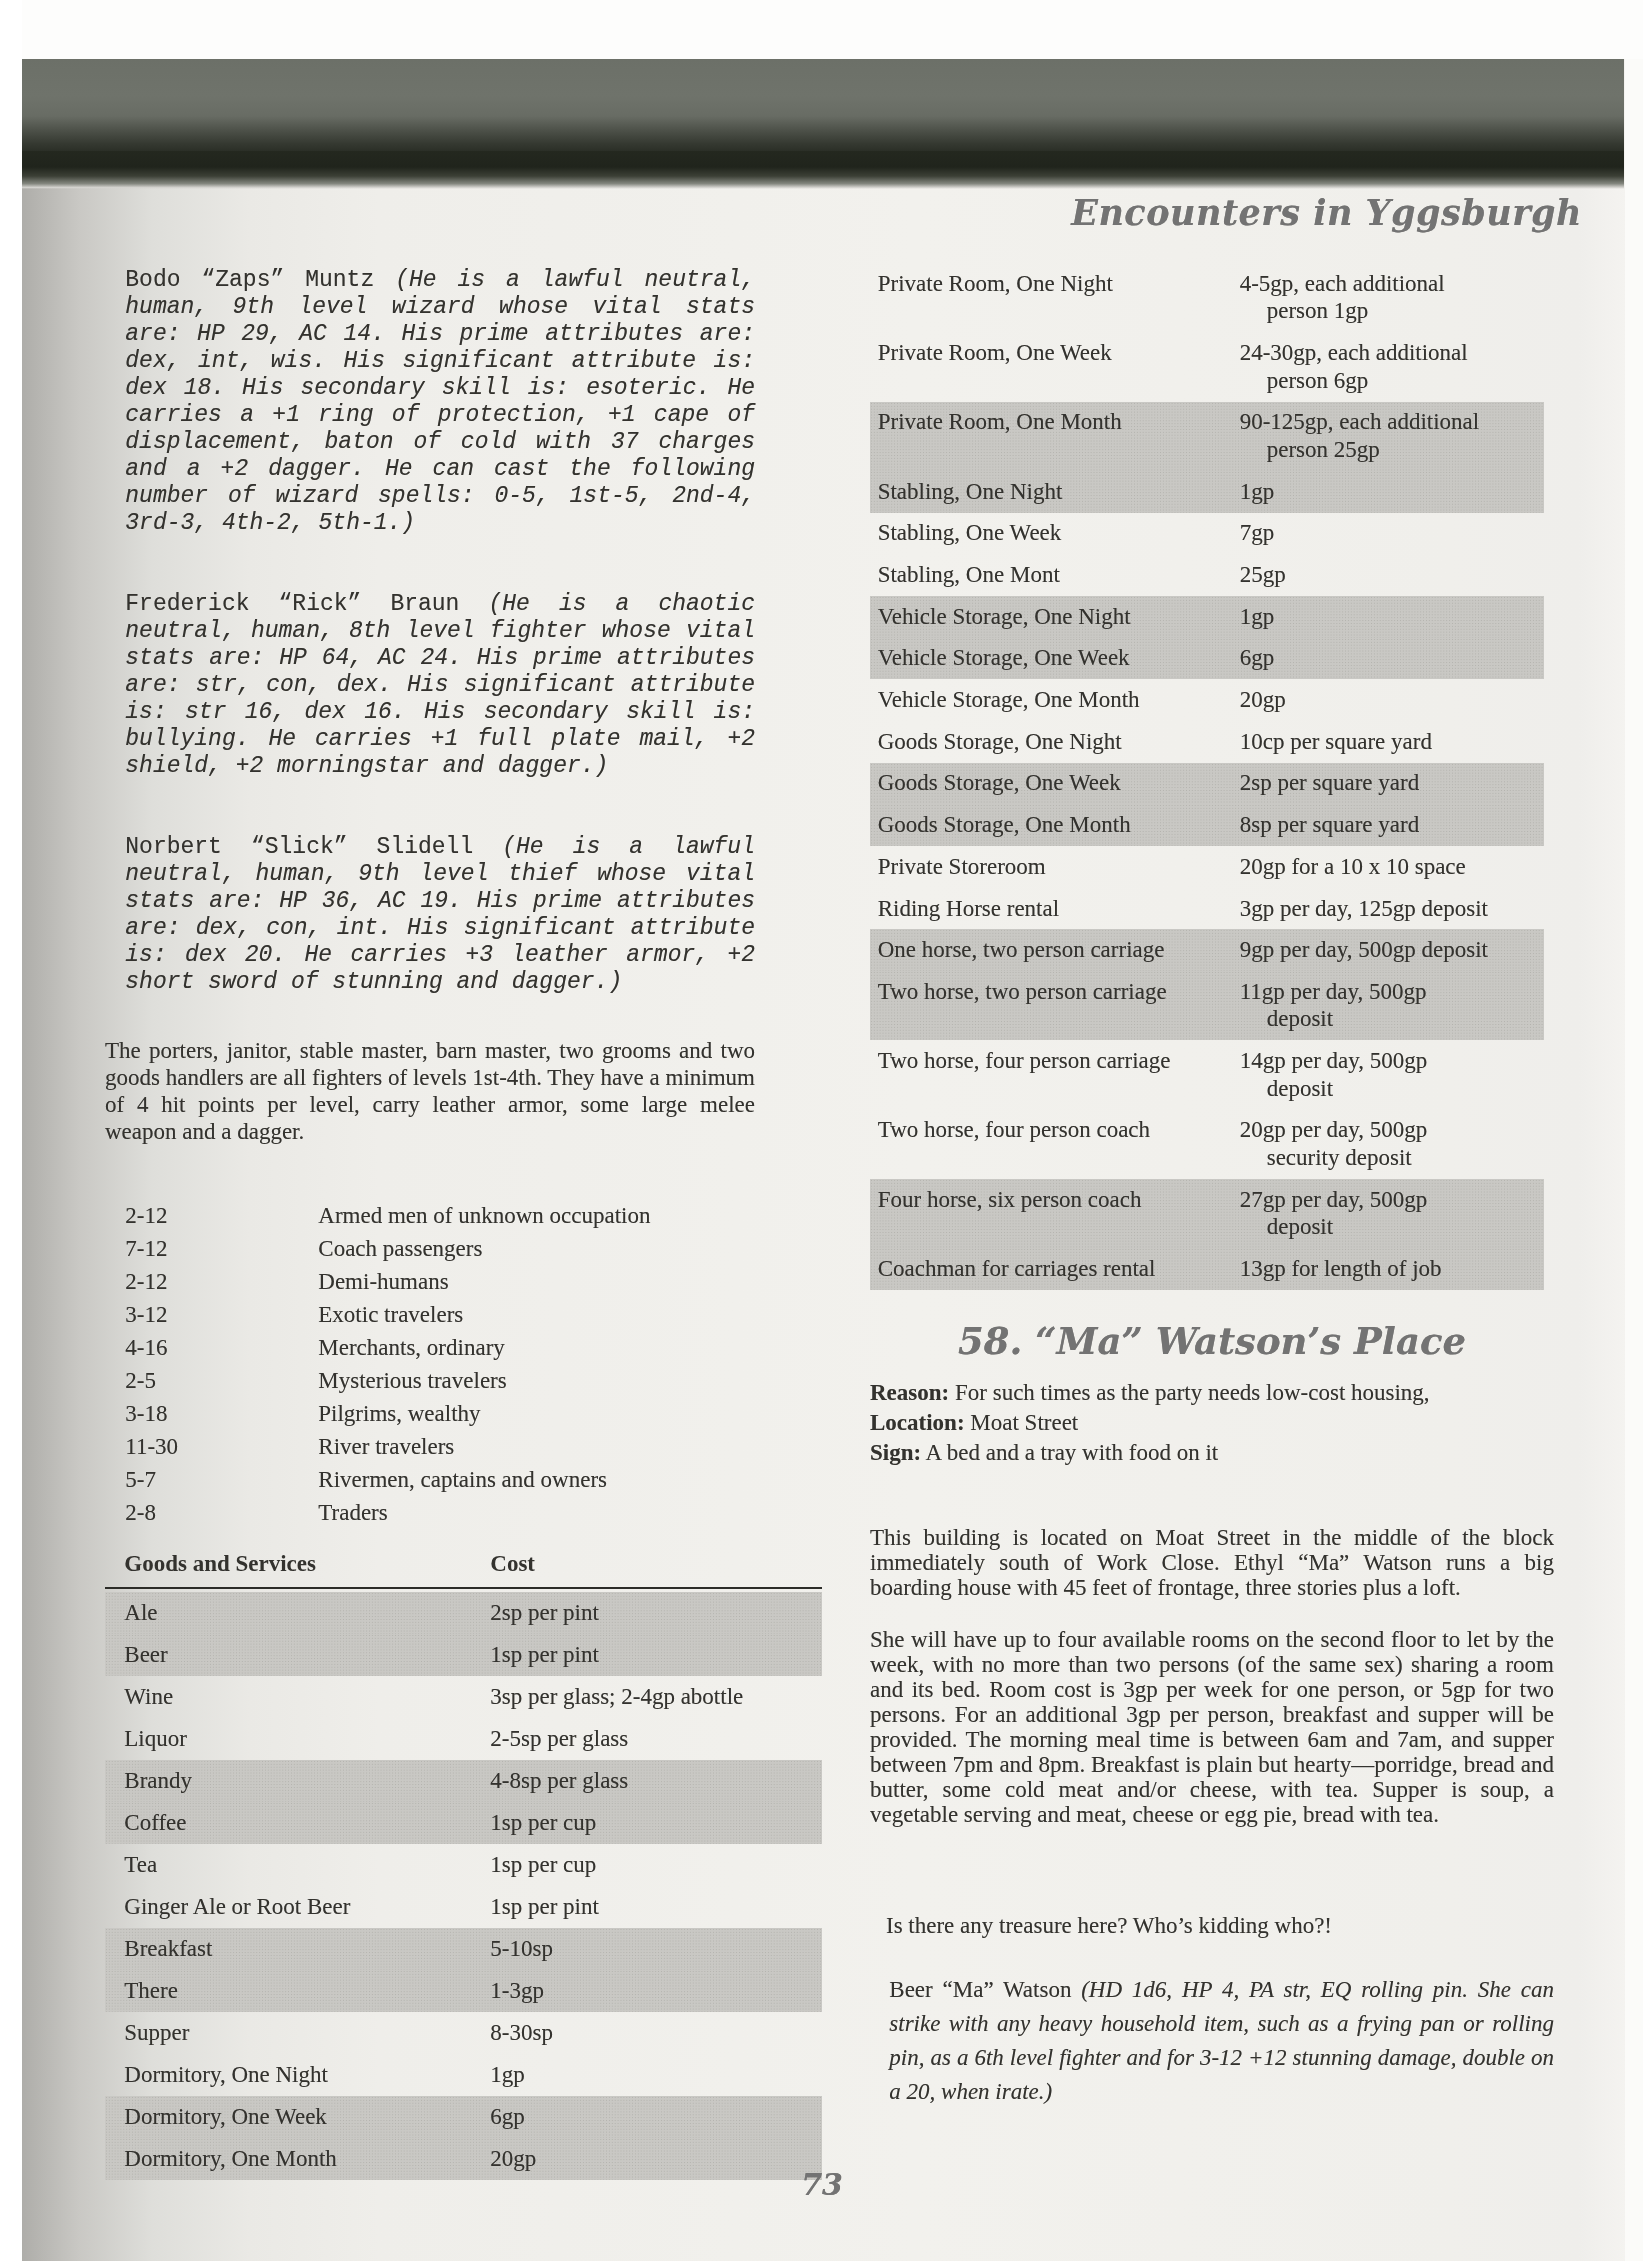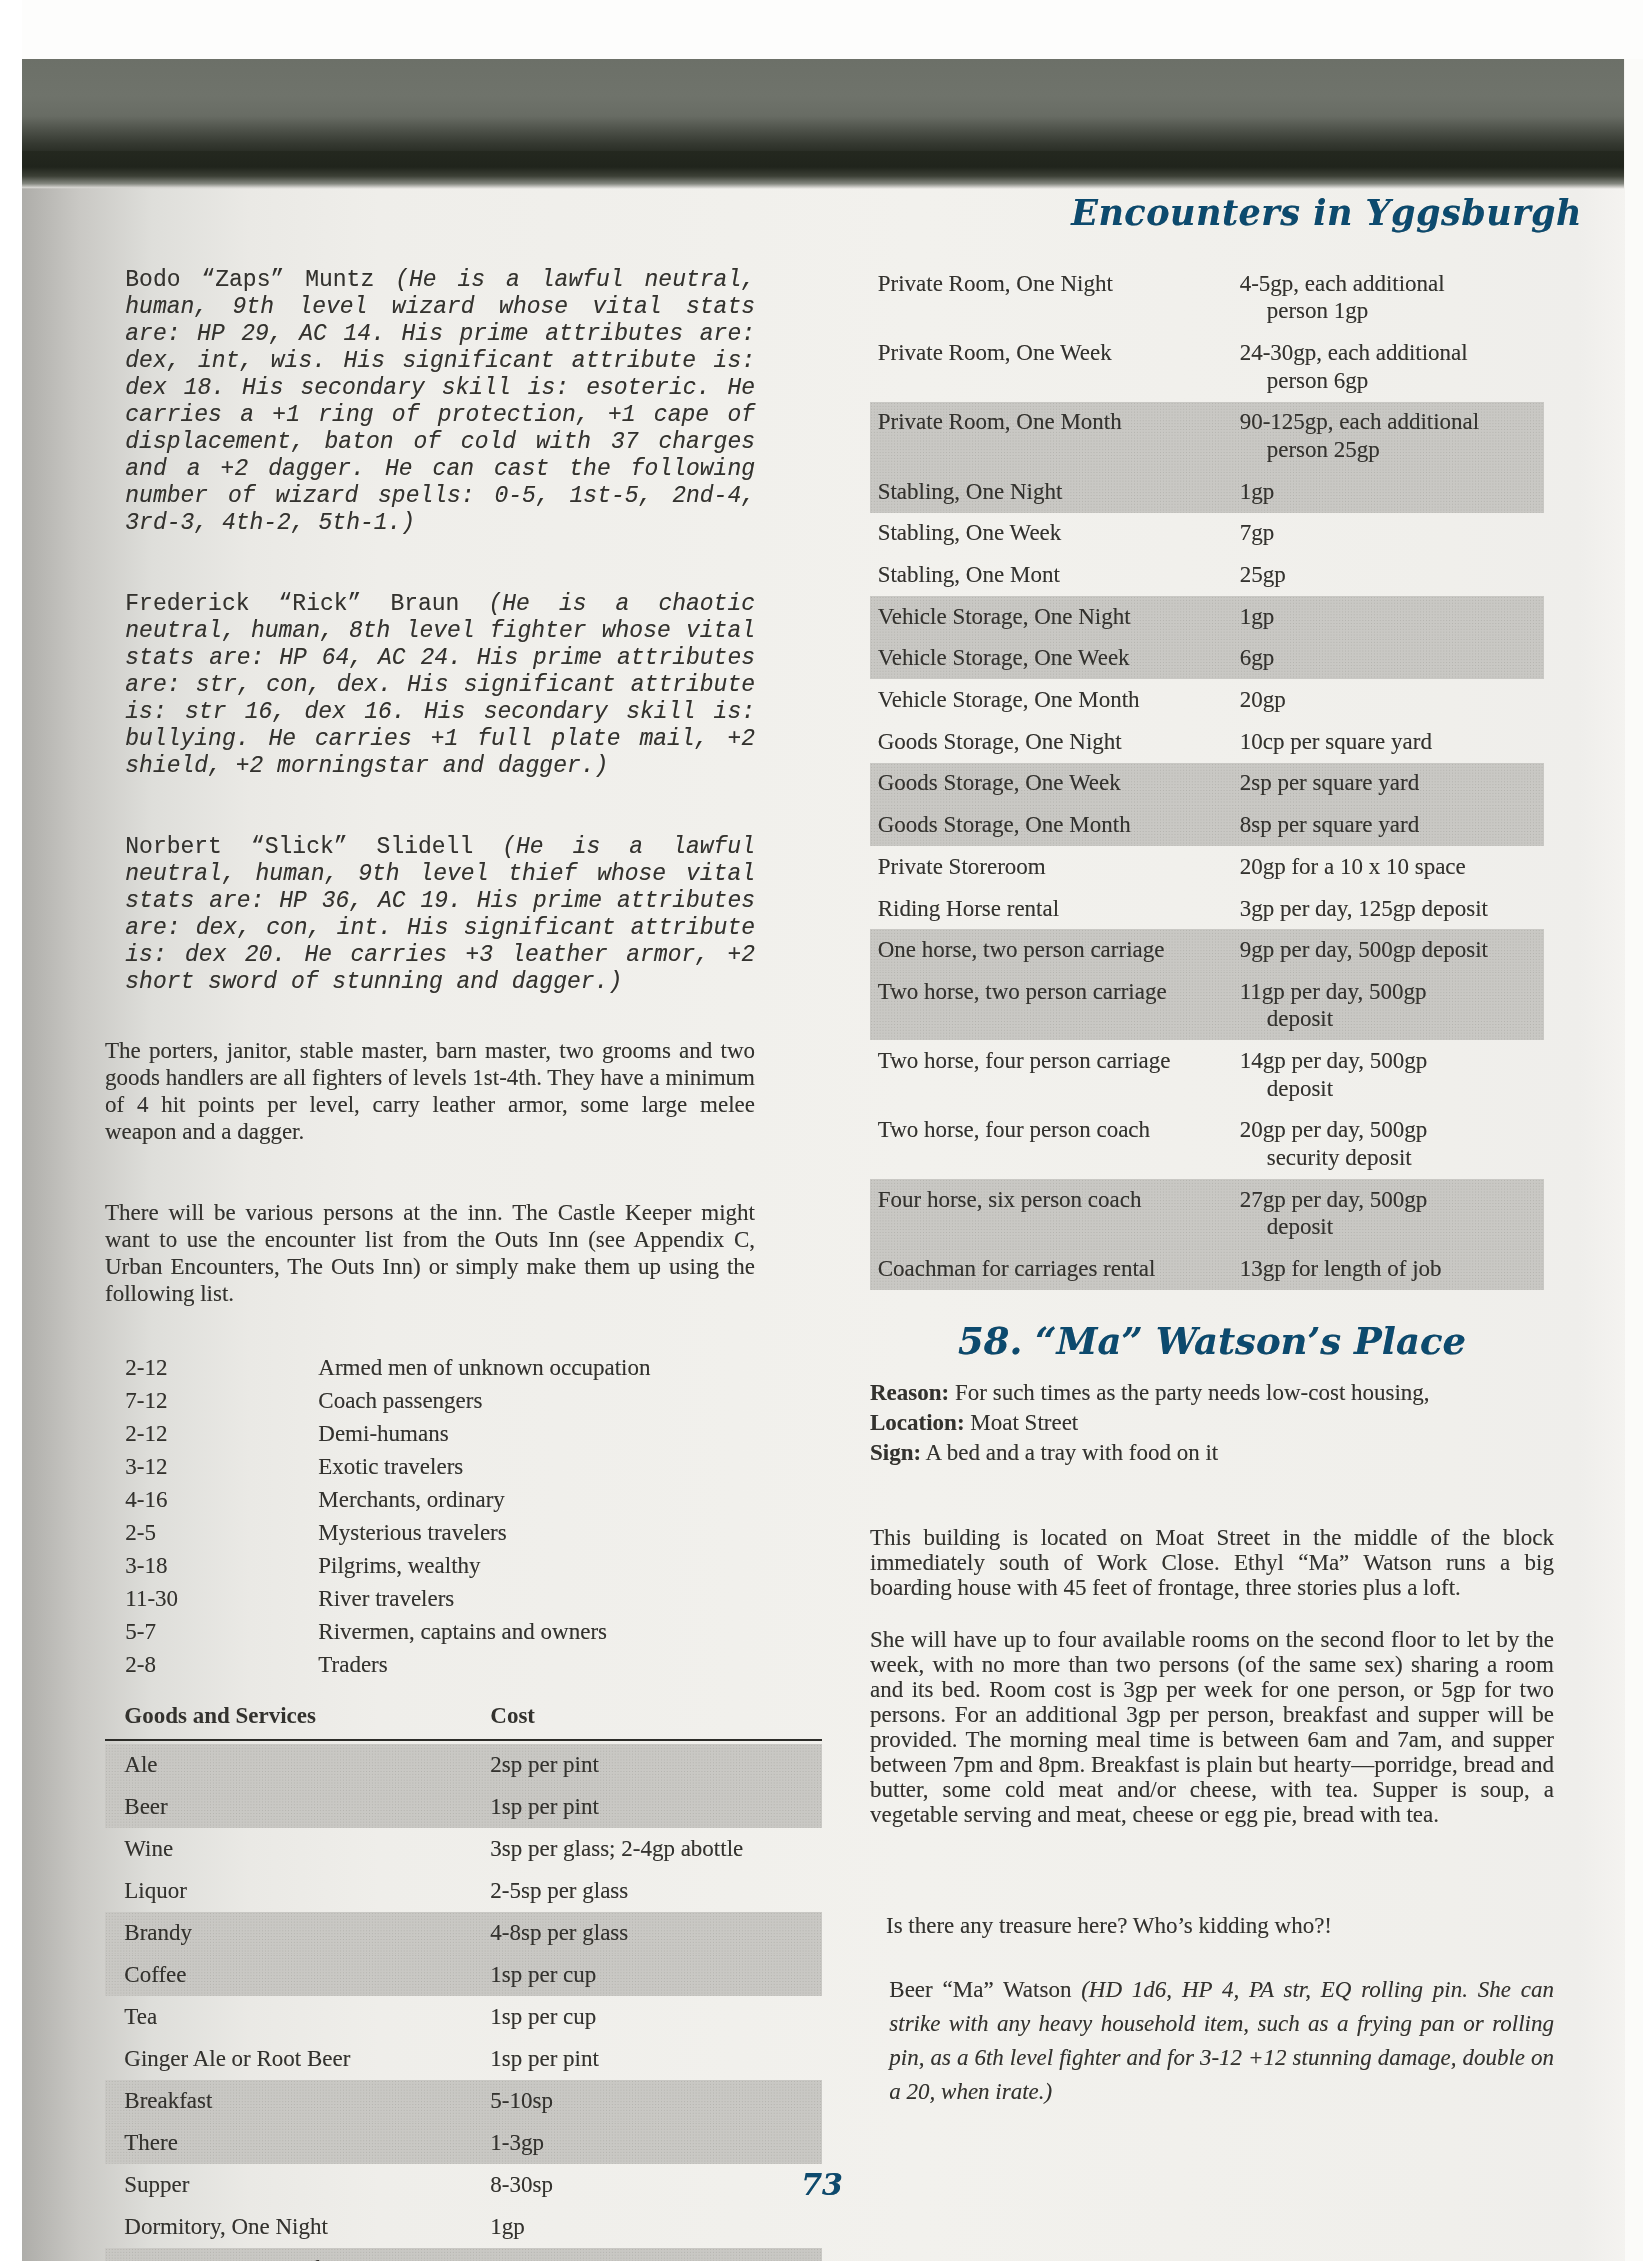--- a/index.html
+++ b/index.html
@@ -11,21 +11,21 @@
   .rightstrip{position:absolute;right:0;top:0;width:19.3px;height:100%;background:#fbfbf9;}
   .topstrip{position:absolute;left:0;top:0;width:100%;height:59px;background:#fdfdfc;}
   .leftstrip{position:absolute;left:0;top:0;width:22px;height:100%;background:#ffffff;}
   .topband{position:absolute;left:22px;top:59px;width:1602px;height:92px;
     background:linear-gradient(180deg,#6c7068 0%,#6f736b 40%,#686c64 62%,#4c5048 78%,#353931 92%,#2b2f27 100%);}
   .topband::after{content:"";position:absolute;left:0;top:100%;width:100%;height:38px;
     background:linear-gradient(180deg,#24281f 0%,#20241c 42%,#3c4036 66%,#84877f 86%,#d4d3cf 96%,rgba(240,239,235,0) 100%);}
   
   .body-text{font-size:23px;line-height:27px;text-align:justify;text-shadow:0 0 0.5px rgba(45,44,40,0.35);}
   .ital{font-style:italic;}
-  .cal{font-family:"DejaVu Serif","Liberation Serif",serif;font-weight:700;font-style:italic;color:#0c4a6e;text-shadow:0 0 0.5px rgba(20,20,16,0.4);}
+  .cal{font-family:"DejaVu Serif","Liberation Serif",serif;font-weight:700;font-style:italic;color:#737373;text-shadow:0 0 0.5px rgba(20,20,16,0.4);}
   .running-head{position:absolute;top:192px;right:62px;font-size:35px;letter-spacing:0.5px;}
   .pagenum{position:absolute;top:2167px;left:0;right:0;text-align:center;font-size:30px;}
   
   .col-left{position:absolute;left:105px;top:244px;width:650px;}
   .npc{margin-left:20.3px;margin-bottom:54px;font-family:Liberation Mono, monospace;}
   .npc-3{margin-bottom:41px;}
   .para-1{margin-bottom:54px;}
   .para-2{margin-bottom:44px;}
   .enc-list{margin-left:20.3px;font-size:23px;line-height:33px;margin-bottom:19.3px;text-shadow:0 0 0.5px rgba(45,44,40,0.35);}
   .enc-row{display:flex;}
@@ -65,21 +65,20 @@
   <div class="leftstrip"></div>
 
   <div class="running-head cal">Encounters in Yggsburgh</div>
 
   <div class="col-left">
     <p class="body-text npc npc-1"><span>Bodo “Zaps” Muntz </span><span class="ital">(He is a lawful neutral, human, 9th level wizard whose vital stats are: HP 29, AC 14. His prime attributes are: dex, int, wis. His significant attribute is: dex 18. His secondary skill is: esoteric. He carries a +1 ring of protection, +1 cape of displacement, baton of cold with 37 charges and a +2 dagger. He can cast the following number of wizard spells: 0-5, 1st-5, 2nd-4, 3rd-3, 4th-2, 5th-1.)</span></p>
     <p class="body-text npc npc-2"><span>Frederick “Rick” Braun </span><span class="ital">(He is a chaotic neutral, human, 8th level fighter whose vital stats are: HP 64, AC 24. His prime attributes are: str, con, dex. His significant attribute is: str 16, dex 16. His secondary skill is: bullying. He carries +1 full plate mail, +2 shield, +2 morningstar and dagger.)</span></p>
     <p class="body-text npc npc-3"><span>Norbert “Slick” Slidell </span><span class="ital">(He is a lawful neutral, human, 9th level thief whose vital stats are: HP 36, AC 19. His prime attributes are: dex, con, int. His significant attribute is: dex 20. He carries +3 leather armor, +2 short sword of stunning and dagger.)</span></p>
 
     <p class="body-text para-1">The porters, janitor, stable master, barn master, two grooms and two goods handlers are all fighters of levels 1st-4th. They have a minimum of 4 hit points per level, carry leather armor, some large melee weapon and a dagger.</p>
-    <p class="body-text para-2">There will be various persons at the inn. The Castle Keeper might want to use the encounter list from the Outs Inn (see Appendix C, Urban Encounters, The Outs Inn) or simply make them up using the following list.</p>
 
     <div class="enc-list">
       <div class="enc-row">
           <span class="enc-range">2-12</span>
           <span>Armed men of unknown occupation</span>
         </div>
       <div class="enc-row">
           <span class="enc-range">7-12</span>
           <span>Coach passengers</span>
         </div>

